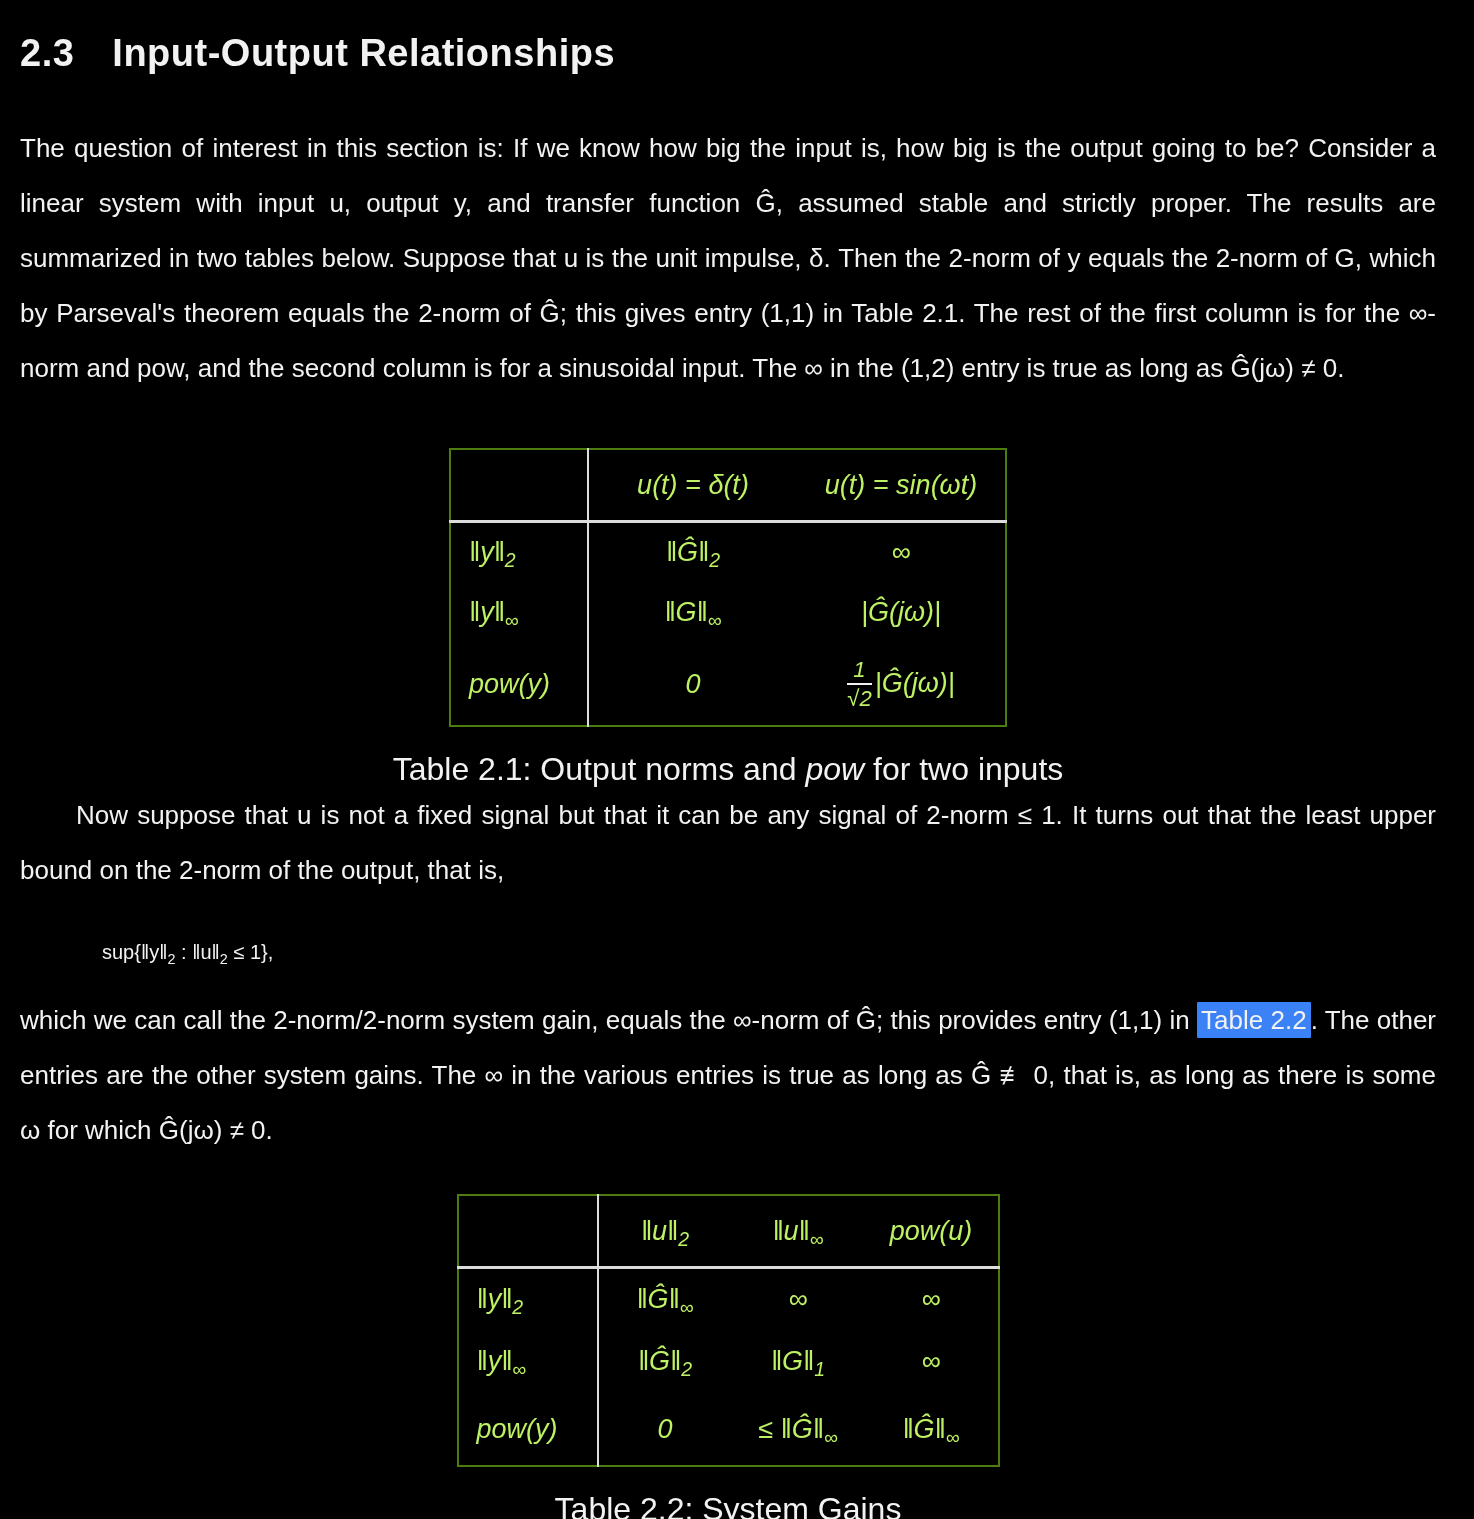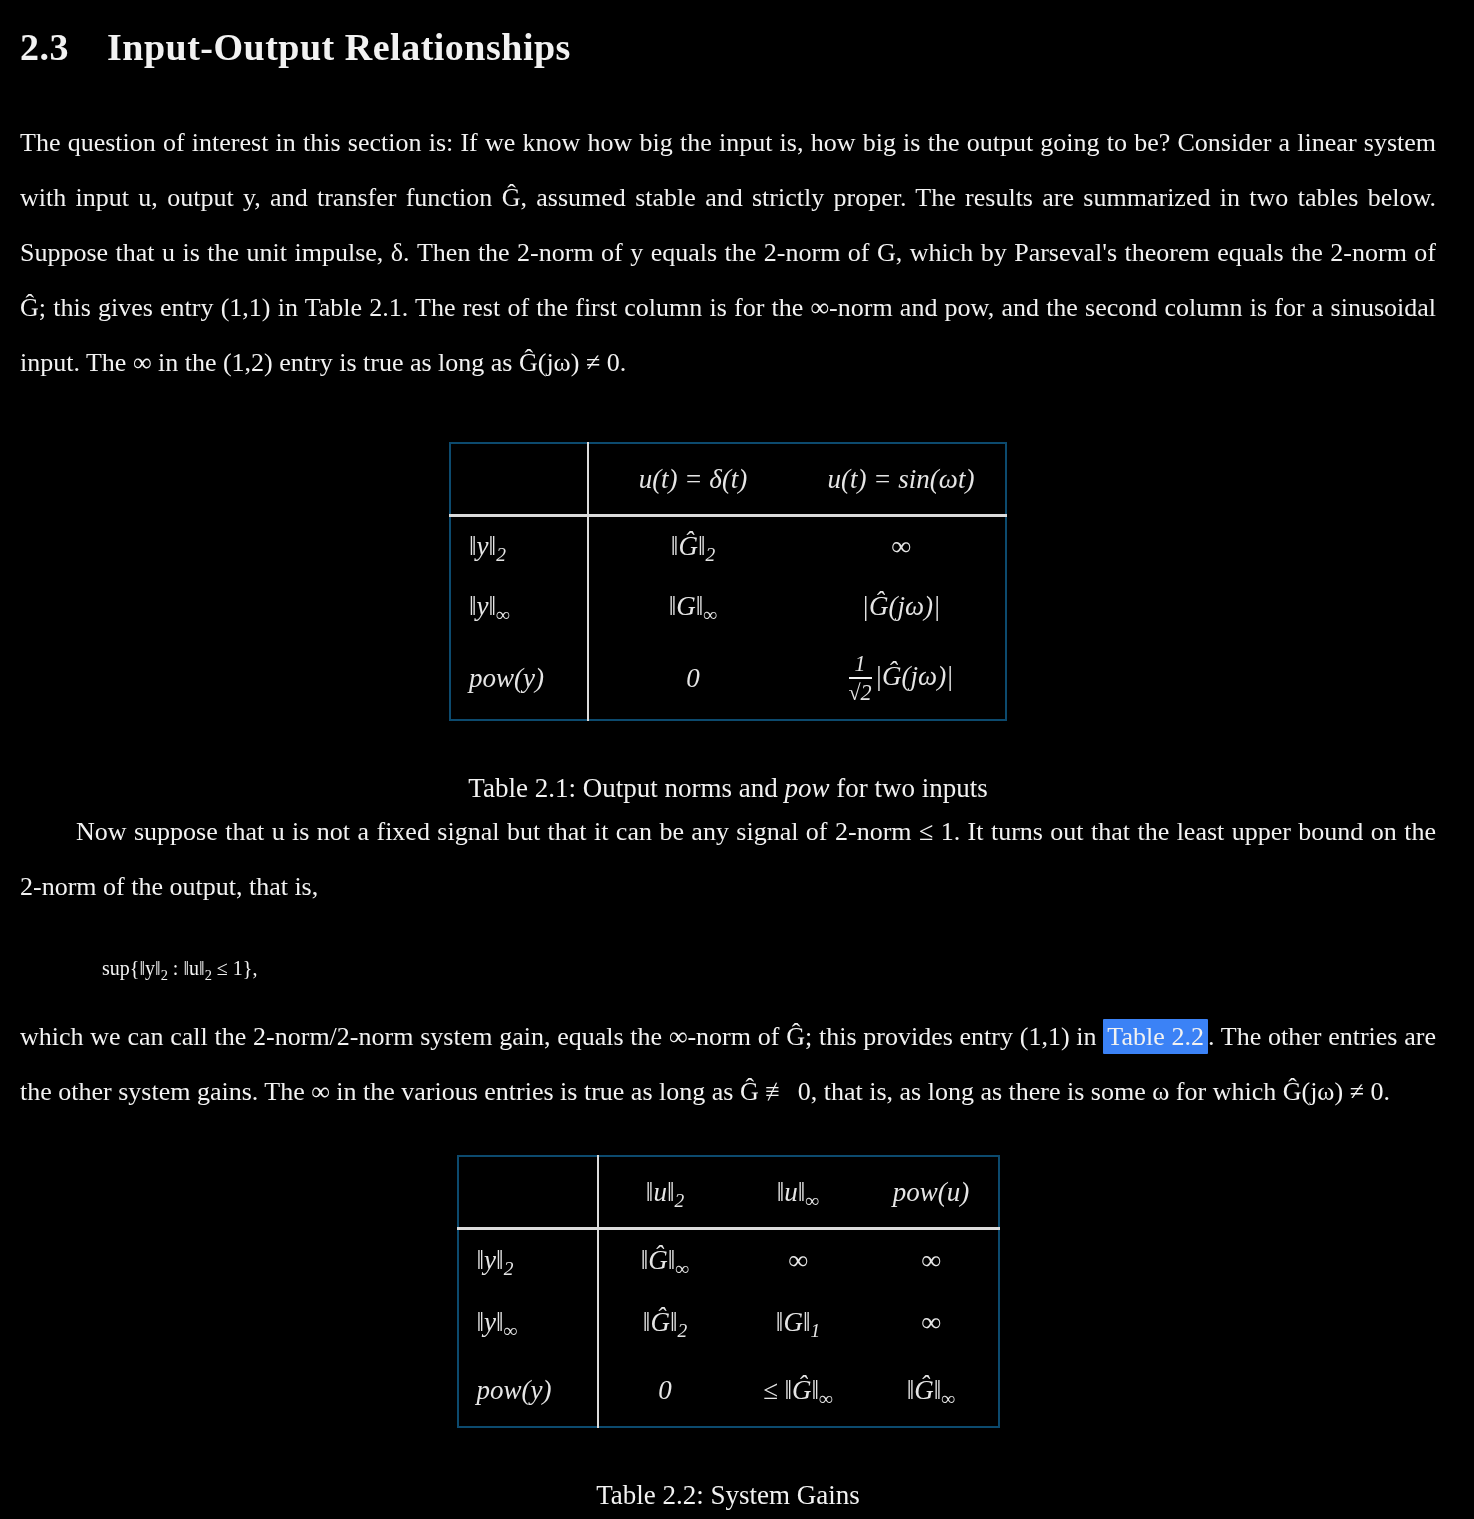--- a/index.html
+++ b/index.html
@@ -7,23 +7,23 @@
     padding: 0;
     background: #000000;
     width: 1474px;
     height: 1519px;
     overflow: hidden;
   }
   .page {
     box-sizing: border-box;
     width: 1474px;
     height: 1406px;
-    padding: 21px 38px 0 20px;
+    padding: 28px 38px 0 20px;
     color: #f2f2f2;
-    font-family: Liberation Serif, serif;
+    font-family: Liberation Sans, sans-serif;
   }
   .section-heading {
     display: flex;
     gap: 38px;
     align-items: baseline;
     font-size: 38px;
     font-weight: bold;
     margin: 4px 0 46px 0;
     letter-spacing: 0.5px;
   }
@@ -51,24 +51,24 @@
     border-radius: 1px;
   }
   .table-wrap {
     display: flex;
     justify-content: center;
   }
   .t1-wrap { margin-top: 52px; }
   .t2-wrap { margin-top: 36px; }
   table.norm-table {
     border-collapse: collapse;
-    border: 2px solid #0c4a6e;
+    border: 2px solid #4d7c0f;
     font-style: italic;
     font-size: 27px;
-    color: #e5e5e5;
+    color: #bef264;
   }
   table.norm-table td {
     text-align: center;
     padding: 0 14px;
   }
   table.norm-table td.lbl {
     text-align: left;
     border-right: 2px solid #dcdcdc;
     padding-left: 18px;
     padding-right: 18px;
@@ -96,22 +96,22 @@
     line-height: 1.15;
     margin-right: 3px;
   }
   .frac .num {
     padding: 0 6px 1px 6px;
     border-bottom: 2px solid #f2f2f2;
   }
   .frac .den { padding-top: 1px; }
   .caption {
     text-align: center;
-    font-size: 27px;
-    margin-top: 52px;
+    font-size: 32px;
+    margin-top: 24px;
   }
   .it { font-style: italic; }
 </style>
 </head>
 <body>
 
 <div class="page">
 
   <h1 class="section-heading">
     <span>2.3</span>

